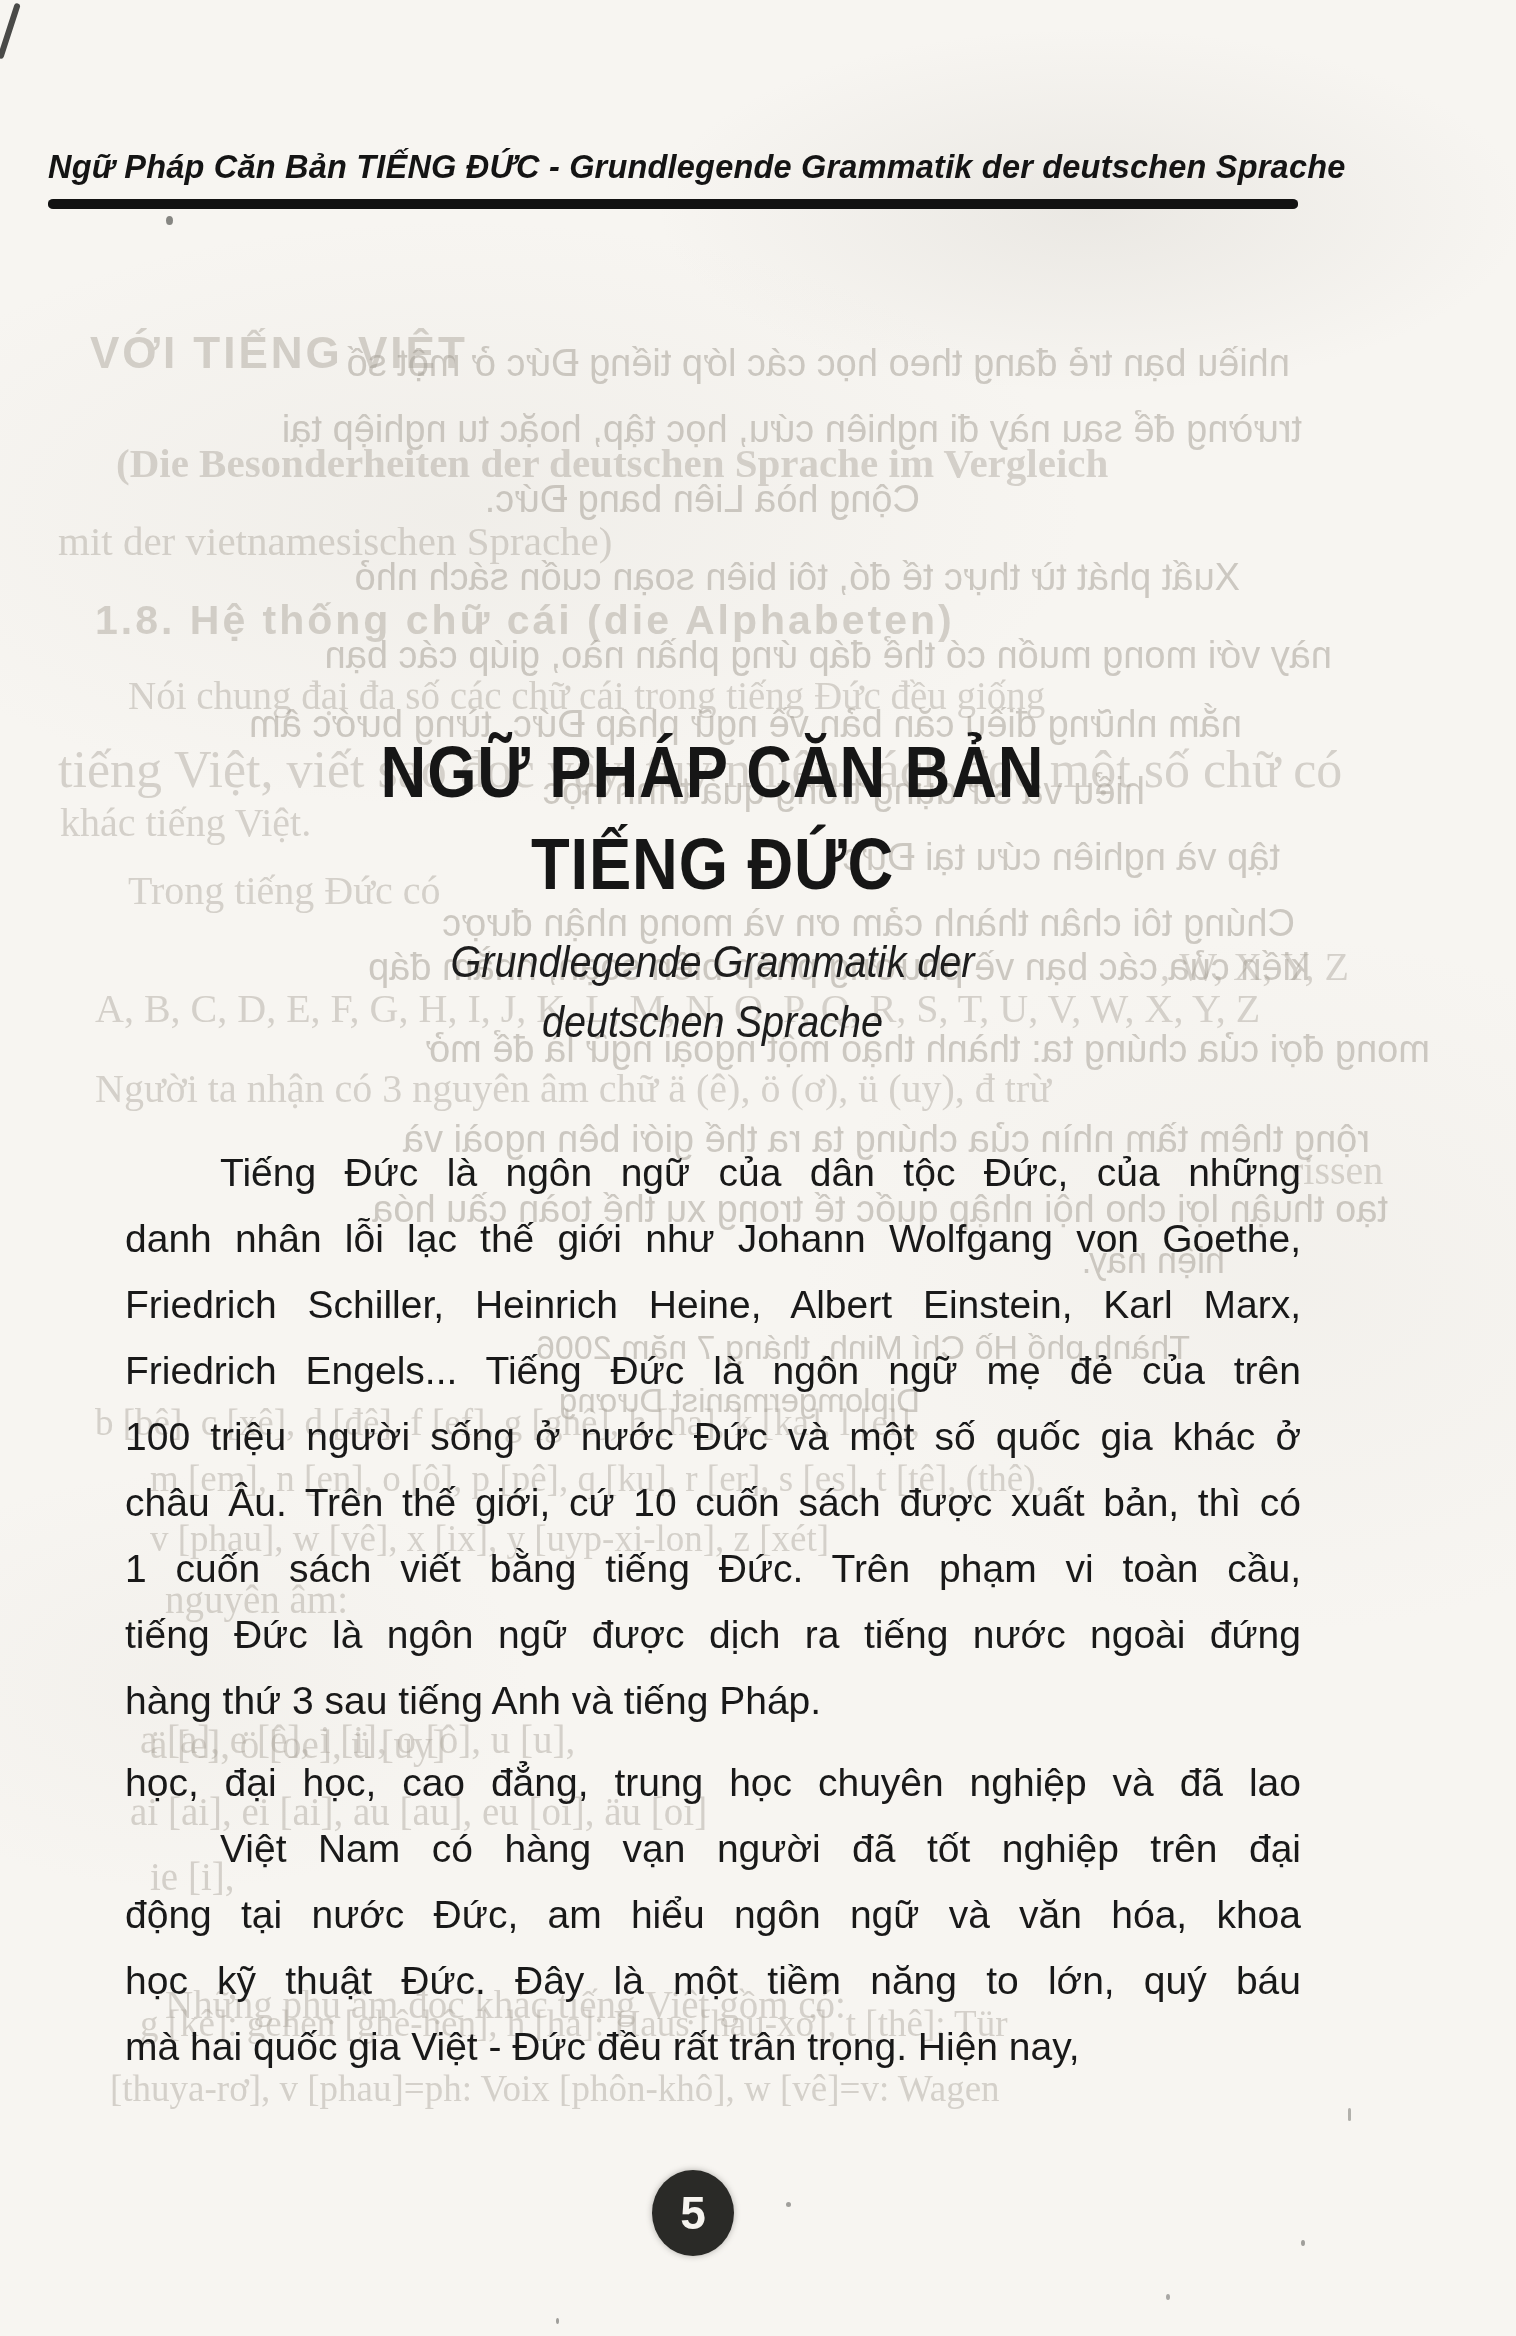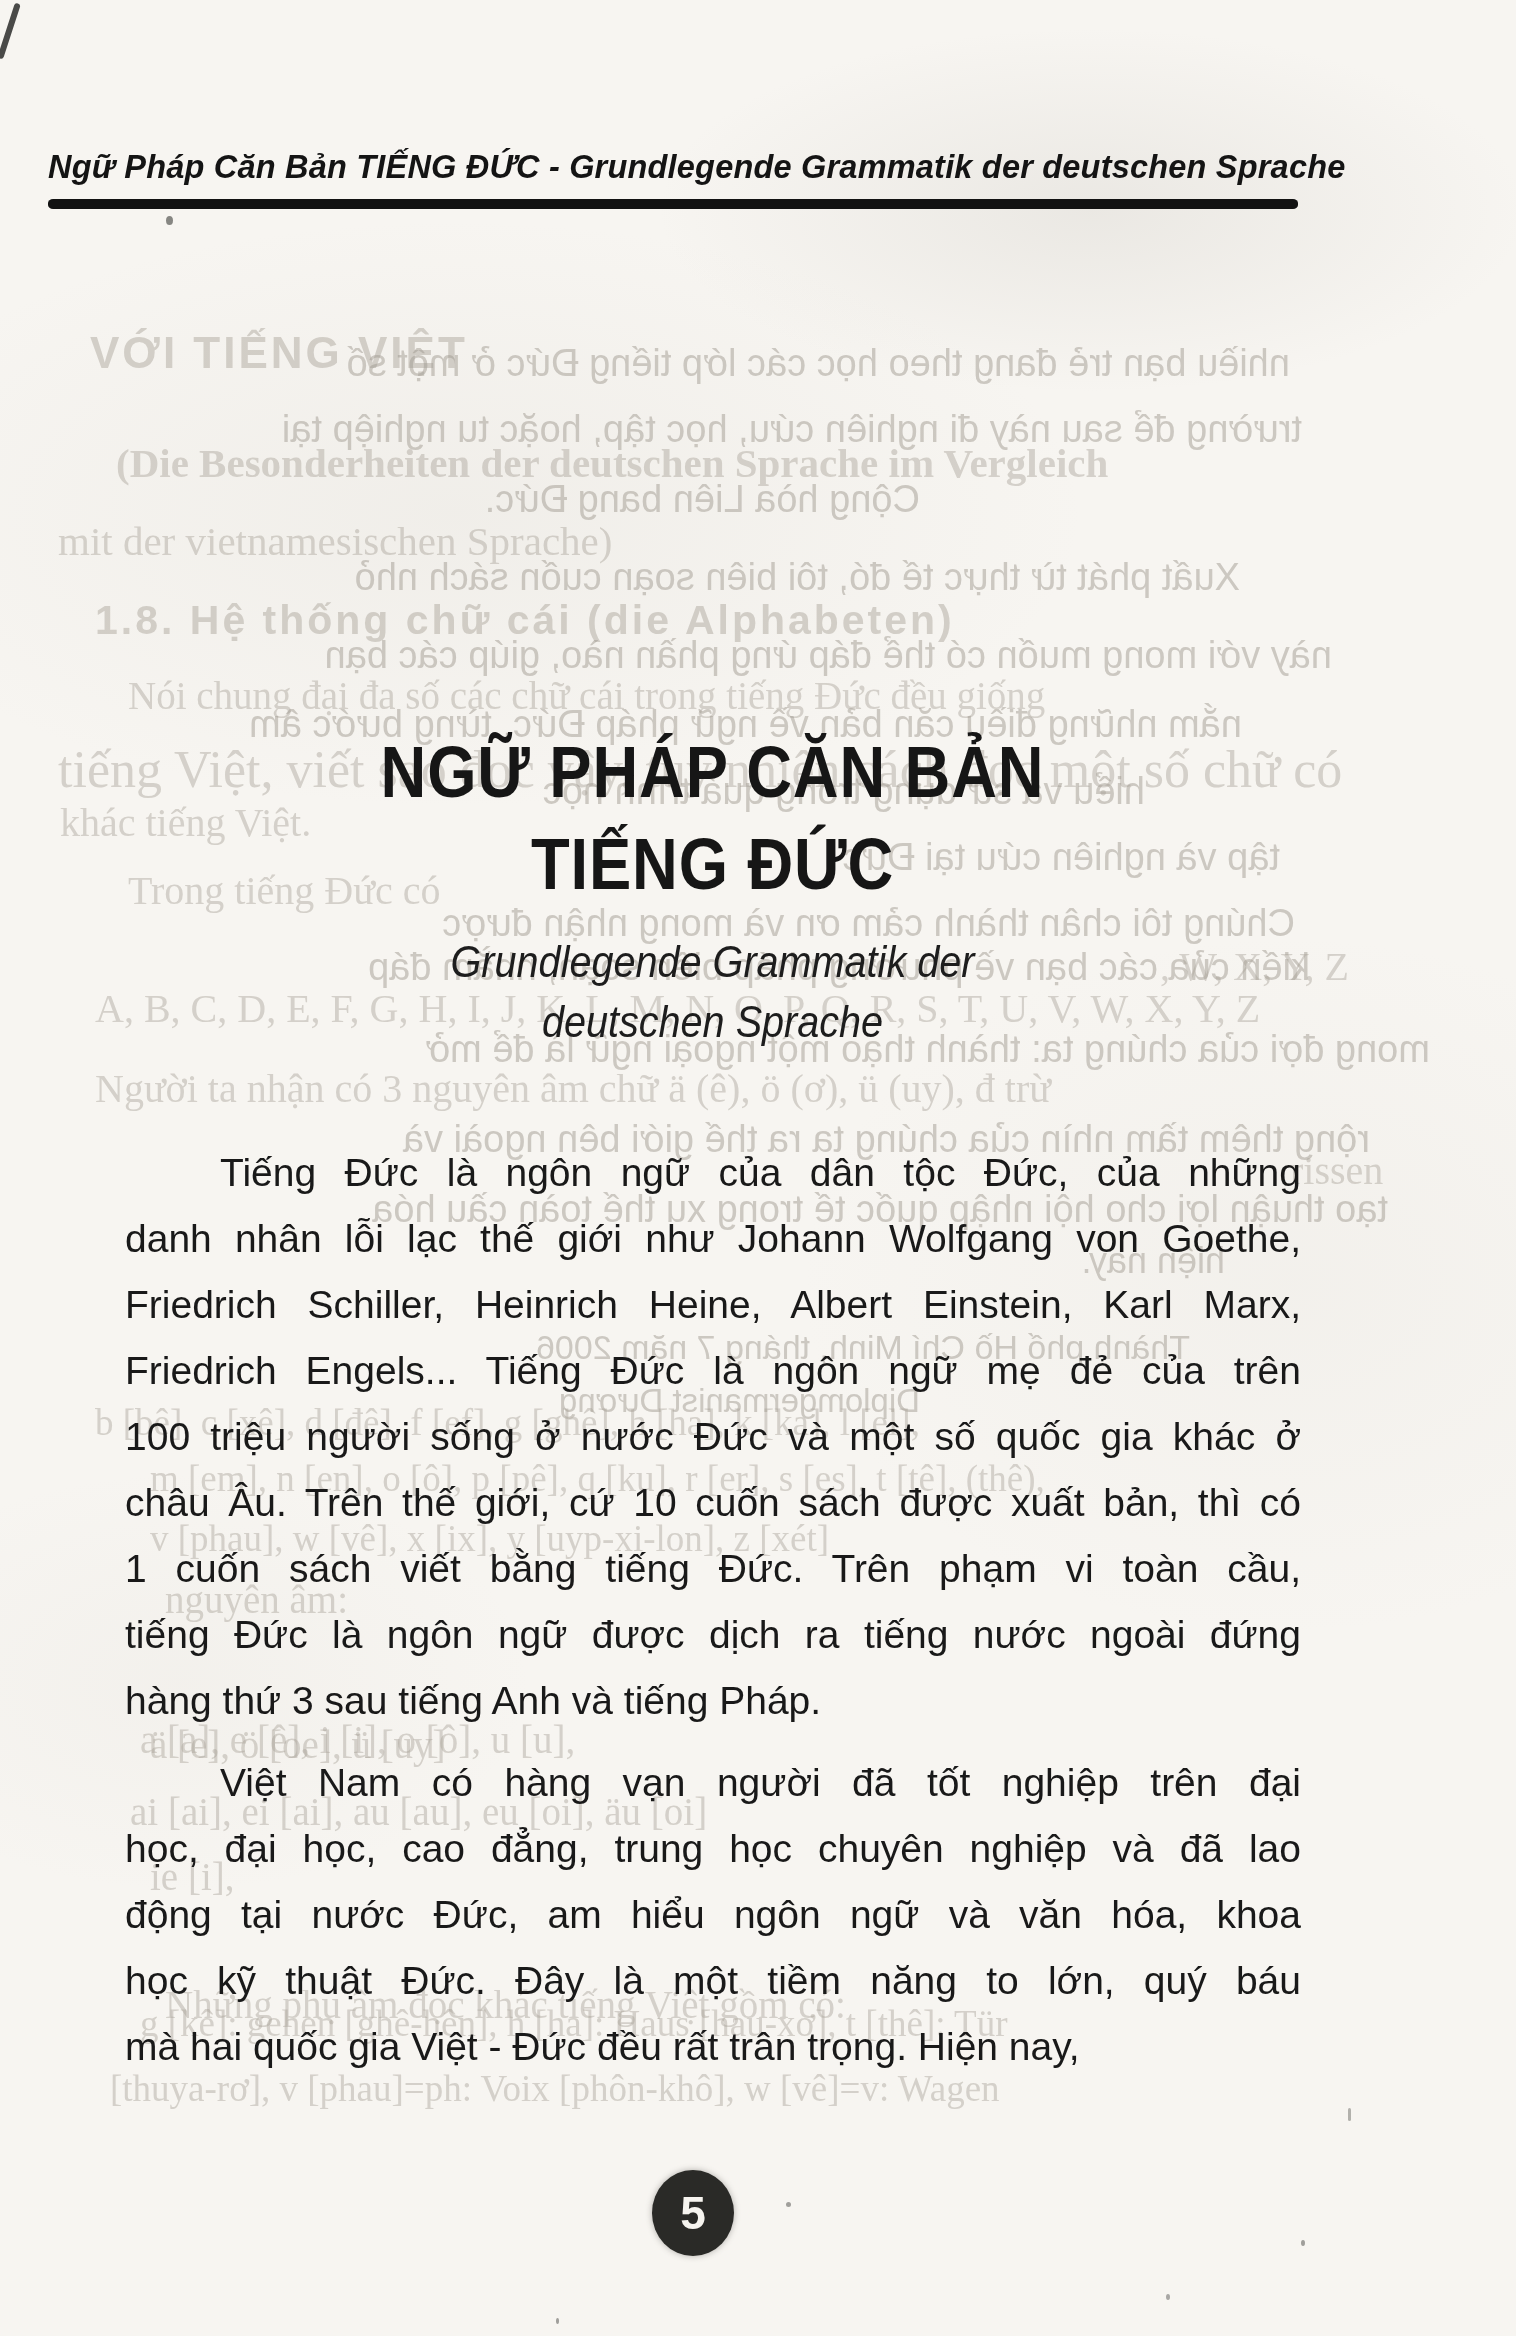--- a/index.html
+++ b/index.html
@@ -180,22 +180,22 @@
         <div class="bline">danh nhân lỗi lạc thế giới như Johann Wolfgang von Goethe,</div>
         <div class="bline">Friedrich Schiller, Heinrich Heine, Albert Einstein, Karl Marx,</div>
         <div class="bline">Friedrich Engels... Tiếng Đức là ngôn ngữ mẹ đẻ của trên</div>
         <div class="bline">100 triệu người sống ở nước Đức và một số quốc gia khác ở</div>
         <div class="bline">châu Âu. Trên thế giới, cứ 10 cuốn sách được xuất bản, thì có</div>
         <div class="bline">1 cuốn sách viết bằng tiếng Đức. Trên phạm vi toàn cầu,</div>
         <div class="bline">tiếng Đức là ngôn ngữ được dịch ra tiếng nước ngoài đứng</div>
         <div class="bline last">hàng thứ 3 sau tiếng Anh và tiếng Pháp.</div>
       </div>
       <div class="para">
+        <div class="bline">học, đại học, cao đẳng, trung học chuyên nghiệp và đã lao</div>
         <div class="bline first">Việt Nam có hàng vạn người đã tốt nghiệp trên đại</div>
-        <div class="bline">học, đại học, cao đẳng, trung học chuyên nghiệp và đã lao</div>
         <div class="bline">động tại nước Đức, am hiểu ngôn ngữ và văn hóa, khoa</div>
         <div class="bline">học kỹ thuật Đức. Đây là một tiềm năng to lớn, quý báu</div>
         <div class="bline last">mà hai quốc gia Việt - Đức đều rất trân trọng. Hiện nay,</div>
       </div>
     </div>
 
   <div class="page-number-badge">
     <span>5</span>
   </div>
 

